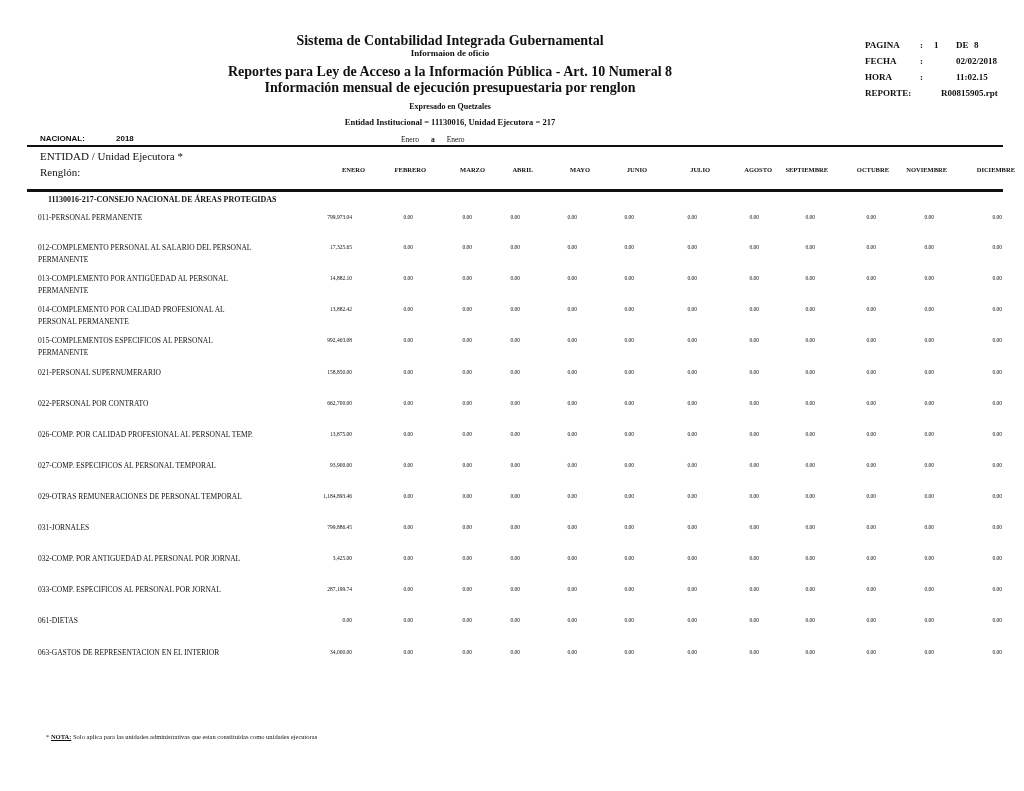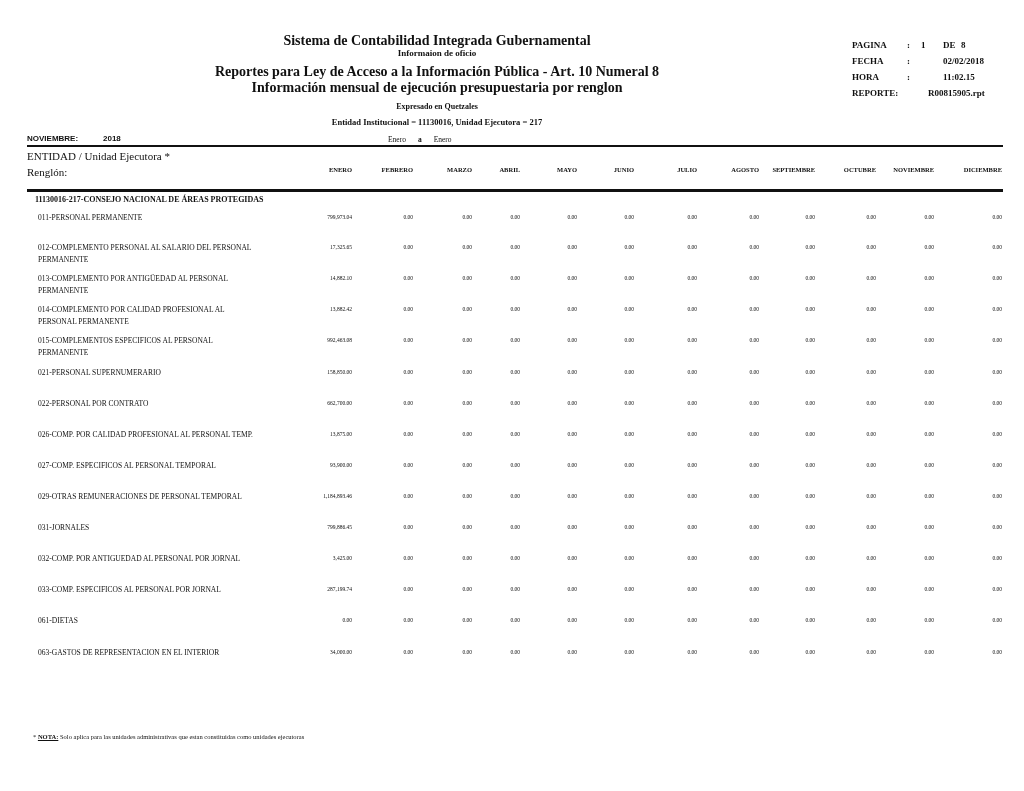--- a/index.html
+++ b/index.html
@@ -1,17 +1,17 @@
 <!DOCTYPE html>
 <html><head>
   <meta charset="utf-8">
   <style>
     html, body { margin: 0; padding: 0; background: #ffffff; }
     body { width: 1024px; height: 791px; position: relative; overflow: hidden; color: #111; font-family: "Liberation Serif", "DejaVu Serif", serif; }
-    .abs { position: absolute; white-space: nowrap; }
+    .abs { position: absolute; white-space: nowrap; padding-left: 13px; }
     .title1 { top: 33px; left: 0; width: 874px; text-align: center; font-size: 14px; font-weight: bold; }
     .title2 { top: 48px; left: 0; width: 874px; text-align: center; font-size: 9px; font-weight: bold; }
     .title3 { top: 64px; left: 0; width: 874px; text-align: center; font-size: 14px; font-weight: bold; }
     .title4 { top: 80px; left: 0; width: 874px; text-align: center; font-size: 14px; font-weight: bold; }
     .expr { top: 102px; left: 0; width: 874px; text-align: center; font-size: 8px; font-weight: bold; }
     .entidad-line { top: 117px; left: 0; width: 874px; text-align: center; font-size: 8.5px; font-weight: bold; }
 
     .meta { left: 852px; font-size: 9px; font-weight: bold; }
     .meta .k { display: inline-block; width: 55px; }
     .meta .c { display: inline-block; width: 14px; }
@@ -55,21 +55,21 @@
 <div class="abs meta" style="top:56px">
   <span class="k">FECHA</span><span class="c">:</span><span style="margin-left:22px;">02/02/2018</span>
 </div>
 <div class="abs meta" style="top:72px">
   <span class="k">HORA</span><span class="c">:</span><span style="margin-left:22px;">11:02.15</span>
 </div>
 <div class="abs meta" style="top:88px">
   <span style="display:inline-block;width:76px;">REPORTE:</span><span>R00815905.rpt</span>
 </div>
 
-<div class="abs ejercicio-label">NOVIEMBRE:</div>
+<div class="abs ejercicio-label">NACIONAL:</div>
 <div class="abs ejercicio-value">2018</div>
 <div class="abs periodo">
   <span>Enero</span><span style="font-weight:bold;">a</span><span>Enero</span>
 </div>
 
 <div class="hr-thick hr1"></div>
 
 <div class="abs entidad-hdr">ENTIDAD  / Unidad Ejecutora *</div>
 <div class="abs renglon-hdr">Renglón:</div>
 

